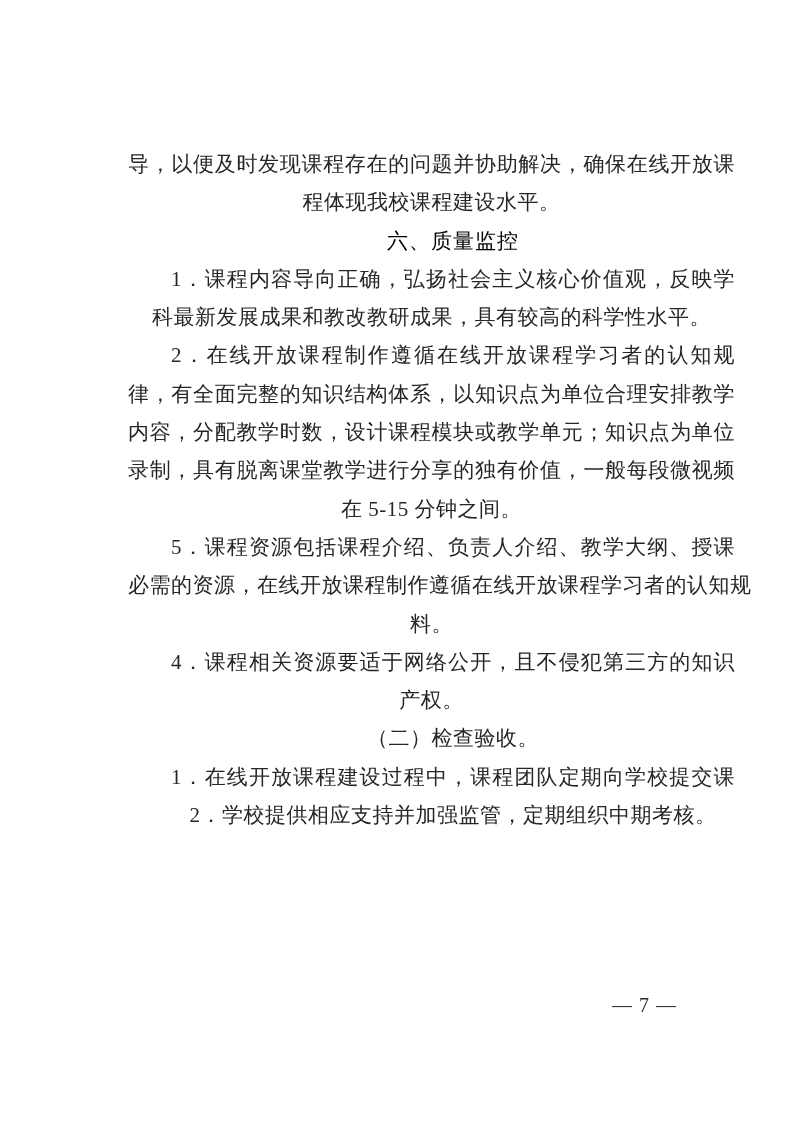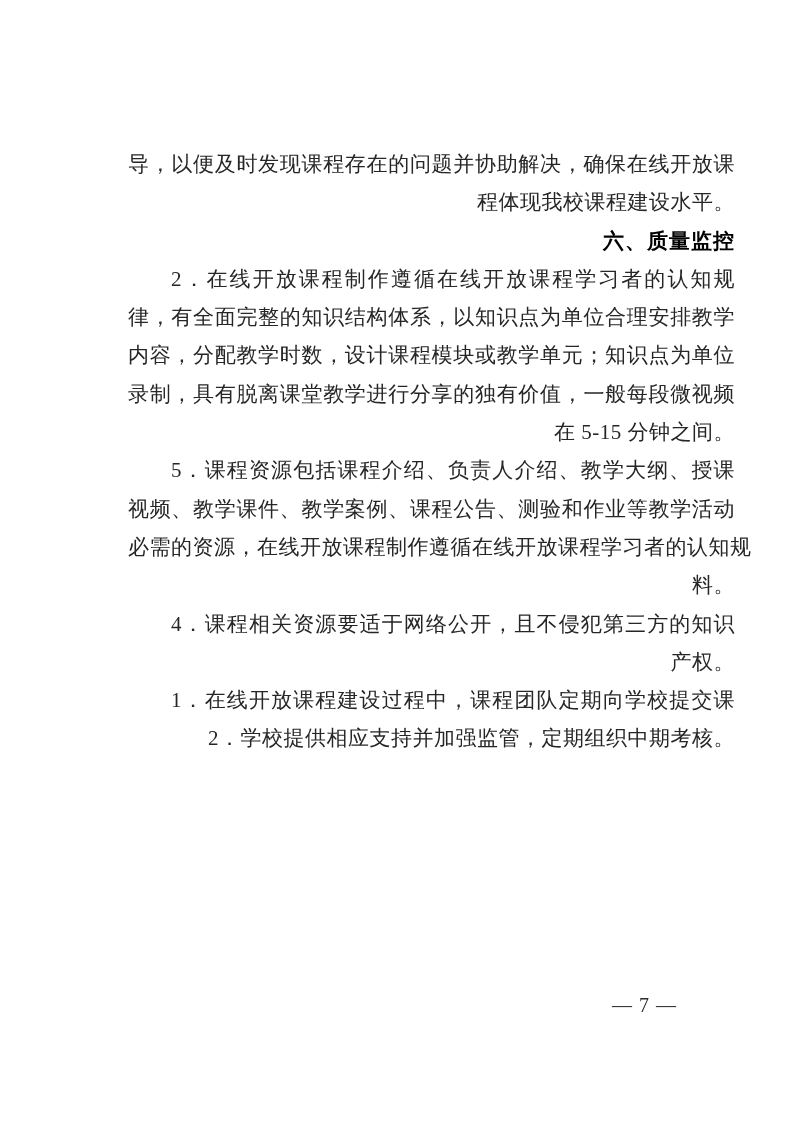--- a/index.html
+++ b/index.html
@@ -26,32 +26,32 @@
     width: 607px;
     color: #262626;
     margin-left: 12px;
   }
   .line {
     height: 38.3px;
     line-height: 38.3px;
     font-size: 21px;
     letter-spacing: 0.5px;
     white-space: nowrap;
-    text-align: right;
+    text-align: center;
   }
   .line.fill {
     text-align: justify;
     text-align-last: justify;
   }
   .line.first {
     text-indent: 43px;
   }
   .line.heading {
     font-family: "Liberation Sans", "DejaVu Sans", sans-serif;
-    font-weight: 700;
+    font-weight: 400;
     color: #000000;
     letter-spacing: 1px;
   }
   .page-number {
     position: absolute;
     top: 993px;
     right: 116px;
     font-size: 20px;
     line-height: 24px;
     letter-spacing: 1px;
@@ -60,28 +60,30 @@
   }
 </style>
 </head>
 <body>
 
 <div class="page">
   <div class="doc-body">
       <div class="line fill">导，以便及时发现课程存在的问题并协助解决，确保在线开放课</div>
       <div class="line">程体现我校课程建设水平。</div>
       <div class="line heading first">六、质量监控</div>
+      <div class="line first fill">1．课程内容导向正确，弘扬社会主义核心价值观，反映学</div>
+      <div class="line">科最新发展成果和教改教研成果，具有较高的科学性水平。</div>
       <div class="line first fill">2．在线开放课程制作遵循在线开放课程学习者的认知规</div>
       <div class="line fill">律，有全面完整的知识结构体系，以知识点为单位合理安排教学</div>
       <div class="line fill">内容，分配教学时数，设计课程模块或教学单元；知识点为单位</div>
       <div class="line fill">录制，具有脱离课堂教学进行分享的独有价值，一般每段微视频</div>
       <div class="line">在 5-15 分钟之间。</div>
       <div class="line first fill">5．课程资源包括课程介绍、负责人介绍、教学大纲、授课</div>
-      <div class="line fill">视频、教学课件、教学案例、课程公告、测验和作业等教学活动</div>
       <div class="line fill">必需的资源，在线开放课程制作遵循在线开放课程学习者的认知规</div>
       <div class="line">料。</div>
       <div class="line first fill">4．课程相关资源要适于网络公开，且不侵犯第三方的知识</div>
       <div class="line">产权。</div>
+      <div class="line first">（二）检查验收。</div>
       <div class="line first fill">1．在线开放课程建设过程中，课程团队定期向学校提交课</div>
       <div class="line first">2．学校提供相应支持并加强监管，定期组织中期考核。</div>
     </div>
   <div class="page-number">— 7 —</div>
 </div>
 
 </body></html>

